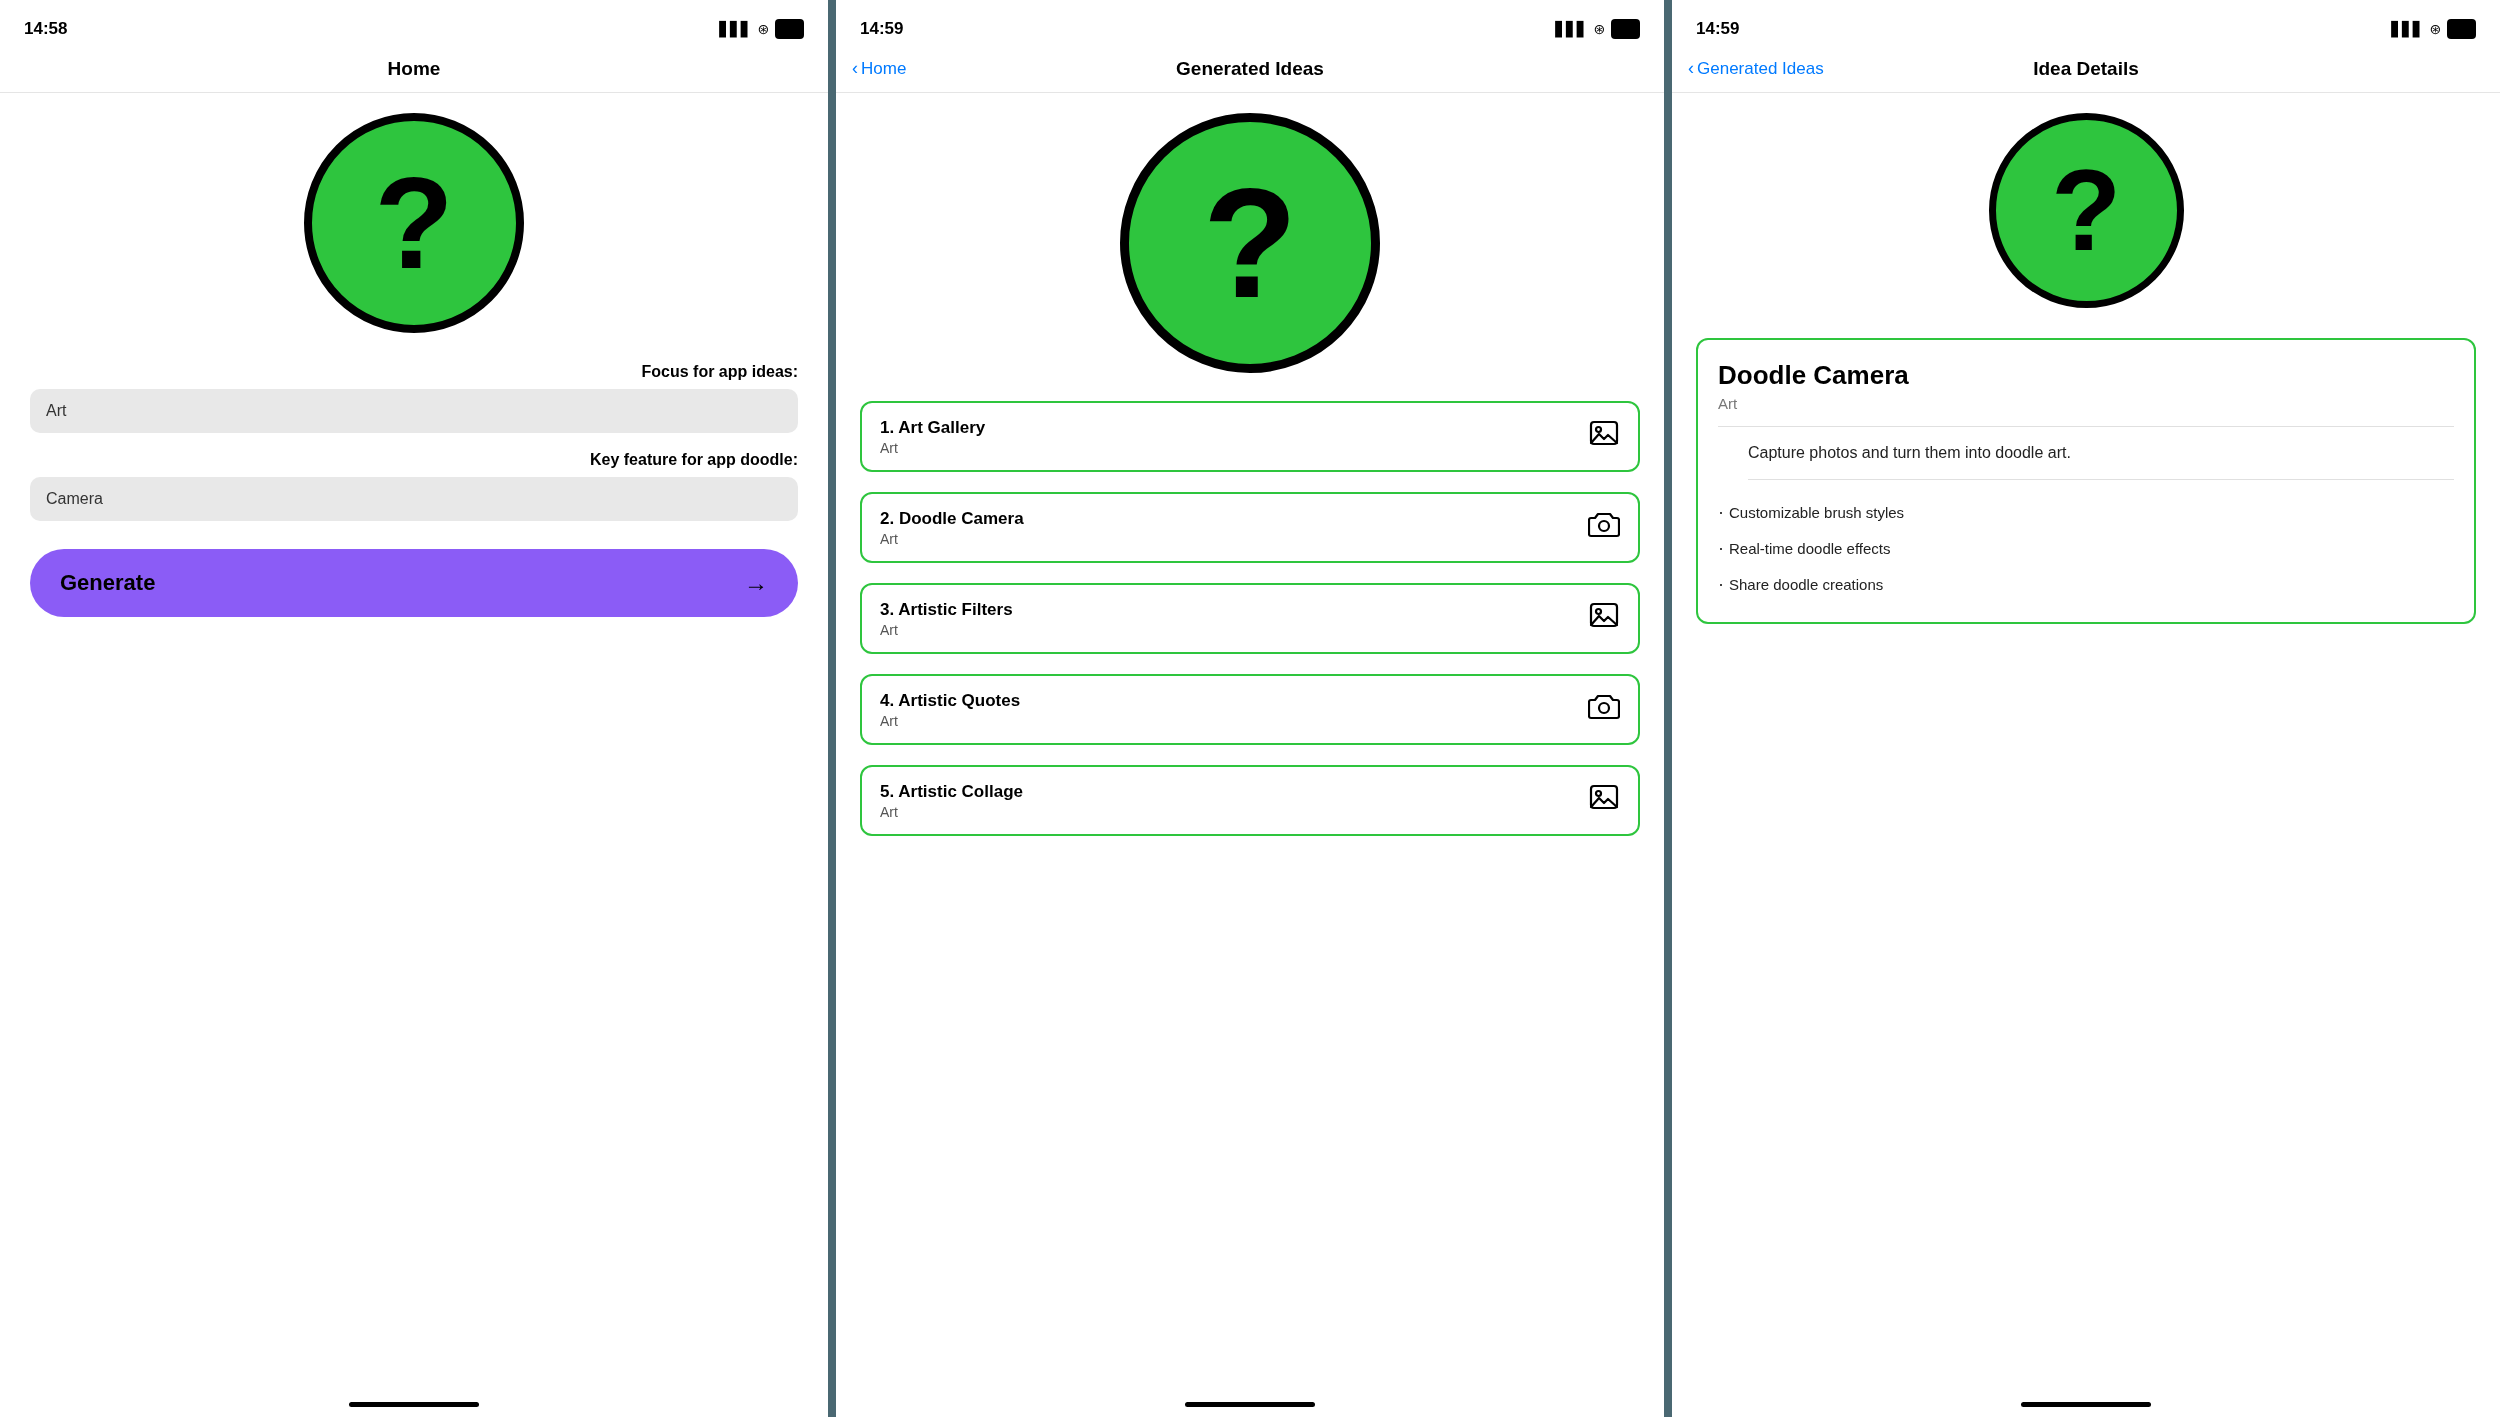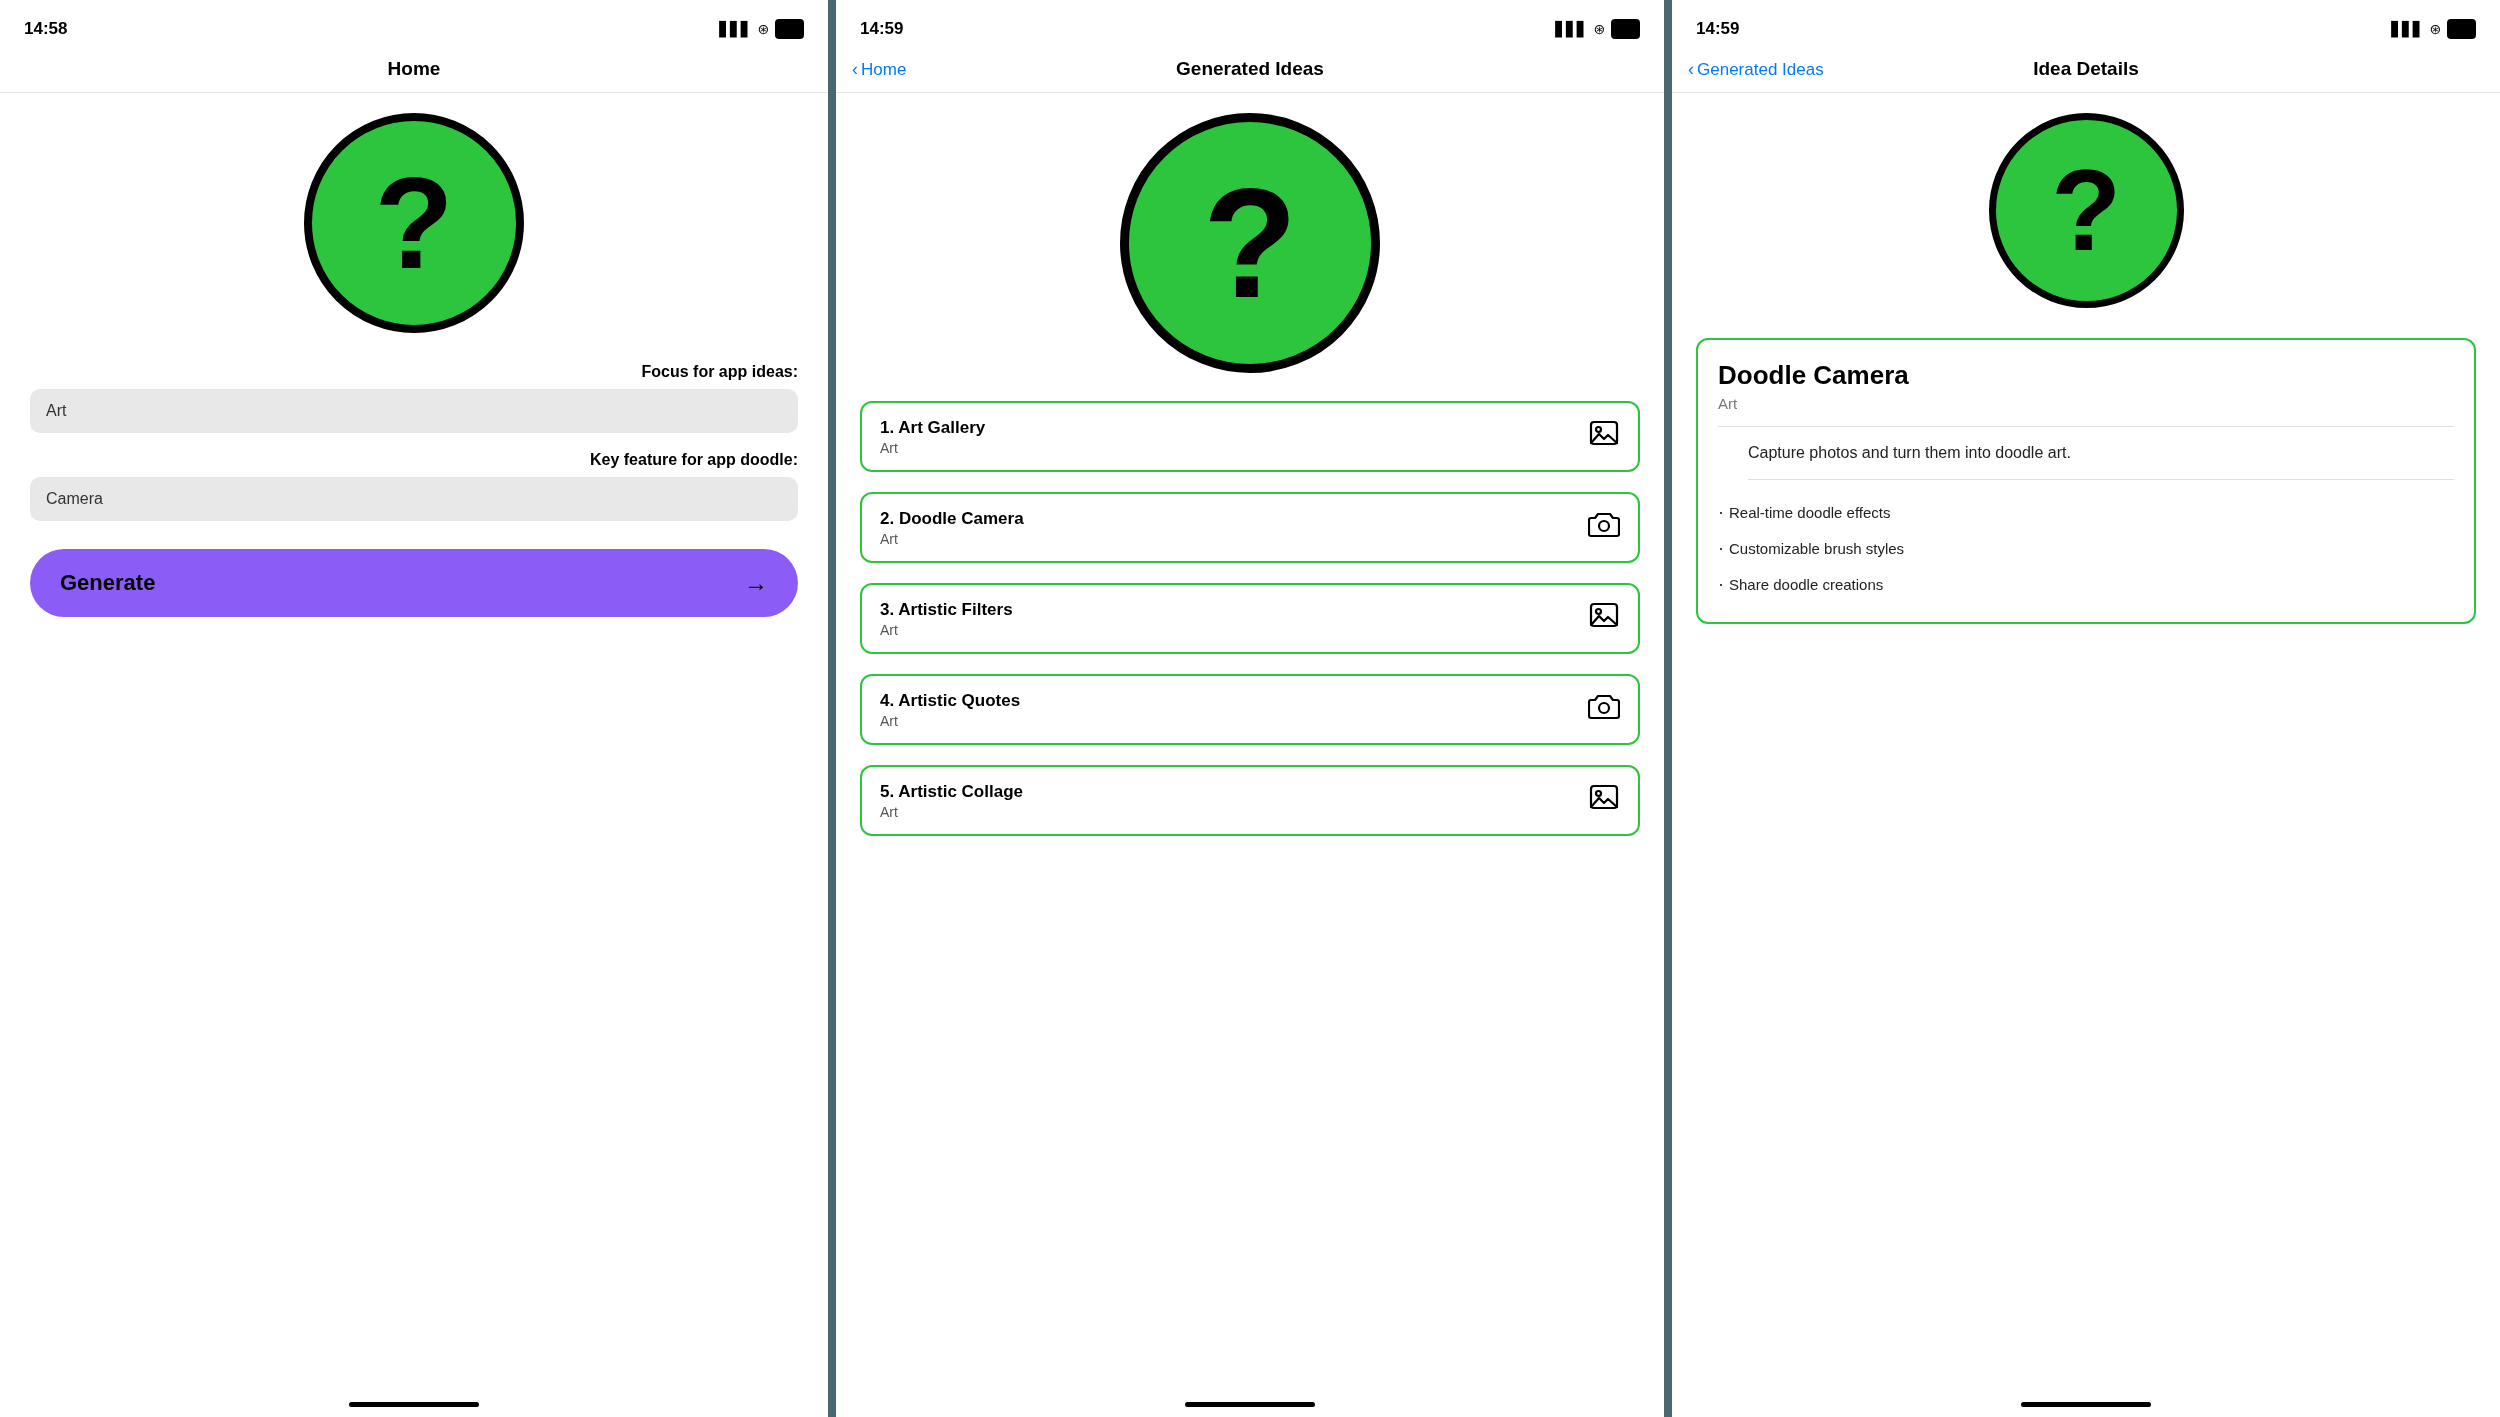--- a/index.html
+++ b/index.html
@@ -58,21 +58,21 @@
       color: #fff;
       font-size: 11px;
       padding: 2px 5px;
       border-radius: 4px;
       font-weight: 600;
     }
 
     
     .nav-bar {
       display: flex;
-      align-items: flex-end;
+      align-items: flex-start;
       justify-content: center;
       padding: 6px 16px 12px;
       border-bottom: 1px solid #e5e5e5;
       position: relative;
       flex-shrink: 0;
     }
     .nav-title {
       font-size: 19px;
       font-weight: 600;
       color: #000;
@@ -521,21 +521,21 @@
   <div class="screen3-content">
     <div class="screen3-icon-wrap">
       <div class="question-circle-sm"></div>
     </div>
 
     <div class="detail-card">
       <div class="detail-card-title">Doodle Camera</div>
       <div class="detail-card-cat">Art</div>
       <div class="detail-card-desc">Capture photos and turn them into doodle art.</div>
       <ul class="detail-card-features">
+        <li>Customizable brush styles</li>
         <li>Real-time doodle effects</li>
-        <li>Customizable brush styles</li>
         <li>Share doodle creations</li>
       </ul>
     </div>
   </div>
 
   <div class="home-indicator"></div>
 </div>
 
 </body></html>

